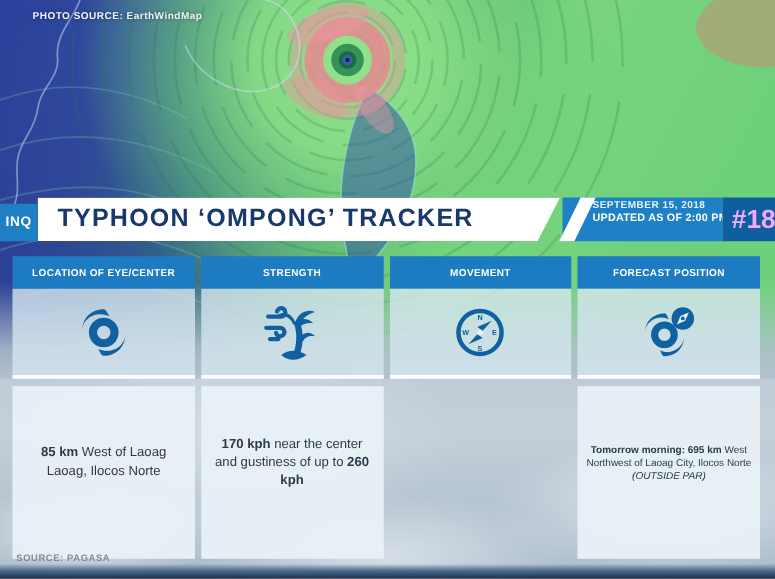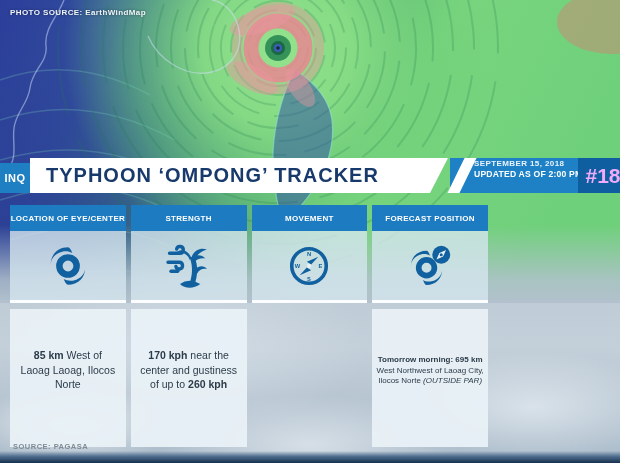--- a/index.html
+++ b/index.html
@@ -9,40 +9,40 @@
     background:
       radial-gradient(150px 55px at 12% 92%, rgba(255,255,255,.65), transparent 70%),
       radial-gradient(220px 70px at 50% 96%, rgba(248,251,253,.55), transparent 70%),
       radial-gradient(200px 80px at 86% 88%, rgba(240,246,250,.6), transparent 70%),
       radial-gradient(260px 120px at 30% 75%, rgba(224,233,240,.5), transparent 70%),
       linear-gradient(180deg,#9fb2c2 0%,#b6c4d0 40%,#c3cfd9 75%,#a9bac9 100%);
   }
   .map{position:absolute;top:0;left:0;width:620px;height:300px;z-index:1;}
   .map-fade{position:absolute;top:225px;left:0;width:620px;height:78px;z-index:2;
     background:linear-gradient(180deg,rgba(178,193,205,0) 0%,rgba(178,193,205,.85) 70%,#b2c1cd 100%);}
-  .photo-source{position:absolute;top:8px;left:10px;z-index:3;color:#eef4f9;
+  .photo-source{position:absolute;top:8px;left:26px;z-index:3;color:#eef4f9;
     font-size:8px;font-weight:700;letter-spacing:.4px;text-shadow:0 0 3px rgba(0,0,0,.45);}
   
   .header{position:absolute;top:0;left:0;width:620px;height:200px;z-index:4;pointer-events:none;}
   .inq{position:absolute;left:0;top:163px;width:30px;height:30px;background:#1e7fc3;
     color:#fff;font-size:11px;font-weight:700;letter-spacing:.5px;
     display:flex;align-items:center;justify-content:center;}
   .titlebar{position:absolute;left:30px;top:158px;width:418px;height:35px;background:#fff;
     clip-path:polygon(0 0,100% 0,calc(100% - 18px) 100%,0 100%);
     display:flex;align-items:center;box-shadow:0 1px 3px rgba(0,30,60,.25);}
   .titlebar span{padding-left:16px;color:#18396b;font-size:20px;font-weight:800;letter-spacing:1px;white-space:nowrap;}
   .datebox{position:absolute;left:450px;top:158px;width:128px;height:35px;background:#1e81c6;
     display:flex;flex-direction:column;justify-content:flex-start;padding-left:24px;box-sizing:border-box;}
   .stripe{position:absolute;left:456px;top:158px;width:12px;height:35px;background:#fff;transform:skewX(-26deg);}
   .date{color:#eaf3fb;font-size:8px;font-weight:600;letter-spacing:.4px;line-height:11px;white-space:nowrap;}
   .updated{color:#fff;font-size:8.6px;font-weight:800;letter-spacing:.2px;line-height:11px;white-space:nowrap;}
   .numbox{position:absolute;left:578px;top:158px;width:50px;height:35px;background:#0f5fa0;
     color:#f0abfc;font-size:21px;font-weight:800;display:flex;align-items:center;justify-content:center;}
   
-  .cols{position:absolute;left:10px;top:205px;width:478px;z-index:5;
+  .cols{position:absolute;left:10px;top:205px;width:598px;z-index:5;
     display:grid;grid-template-columns:repeat(4,1fr);gap:5px;}
   .col{display:flex;flex-direction:column;}
   .col-h{height:26px;background:#1c7bc1;color:#fff;font-size:8px;font-weight:700;letter-spacing:.3px;
     display:flex;align-items:center;justify-content:center;text-align:center;}
   .icon-box{height:69px;background:rgba(214,231,239,.78);border-bottom:3px solid rgba(255,255,255,.92);
     margin-bottom:6px;display:flex;align-items:center;justify-content:center;}
   .text-box{height:138px;background:rgba(233,241,247,.94);display:flex;flex-direction:column;
     align-items:center;justify-content:center;text-align:center;color:#2c3b49;
     font-size:10.5px;line-height:1.4;padding:0 8px 16px;box-sizing:border-box;}
   .text-box.small{font-size:8px;line-height:1.35;padding:0 3px 14px;}

